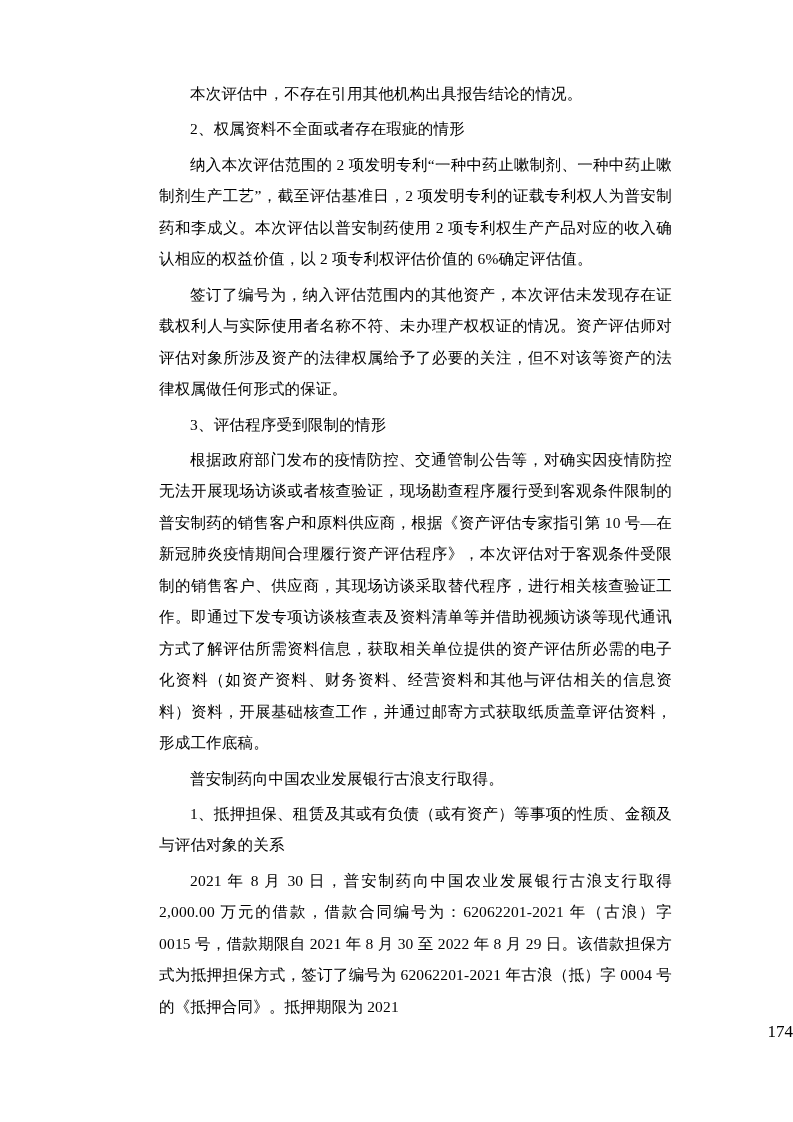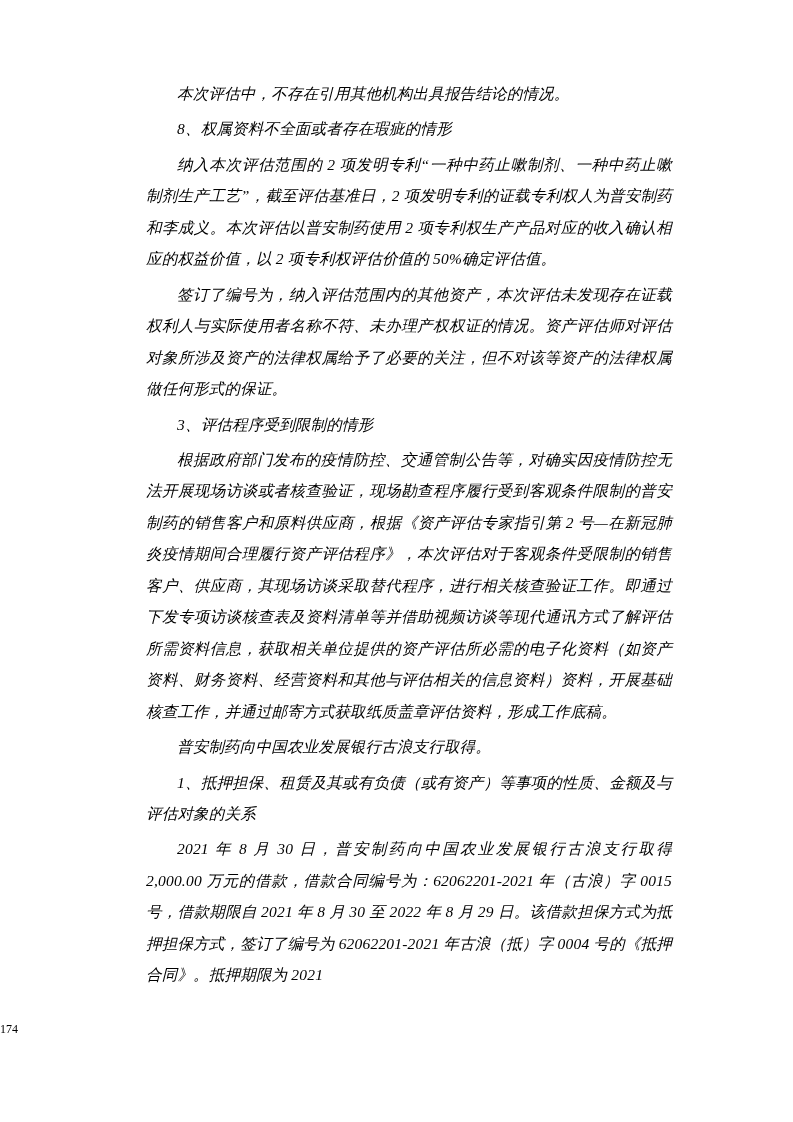--- a/index.html
+++ b/index.html
@@ -23,46 +23,45 @@
     position: absolute;
     left: 142px;
     top: 78px;
     width: 530px;
   }
   .para {
     font-size: 15.5px;
     line-height: 2.03;
     text-align: justify;
     text-justify: inter-ideograph;
-    margin: 0 0 4px 4px;
+    margin: 0 0 4px 17px;
     letter-spacing: 0.2px;
-    font-style: italic;
   }
   .indent {
     text-indent: 2em;
   }
   .page-number {
     position: absolute;
     left: 0;
     right: 0;
     top: 1022px;
-    text-align: left;
-    font-size: 12px;
+    text-align: right;
+    font-size: 17px;
     font-family: "Liberation Serif", "DejaVu Serif", serif;
   }
 </style>
 </head>
 <body>
 
 <div class="page">
   <div class="content">
     <p class="para indent">本次评估中，不存在引用其他机构出具报告结论的情况。</p>
-    <p class="para indent">8、权属资料不全面或者存在瑕疵的情形</p>
-    <p class="para indent">纳入本次评估范围的 2 项发明专利“一种中药止嗽制剂、一种中药止嗽制剂生产工艺”，截至评估基准日，2 项发明专利的证载专利权人为普安制药和李成义。本次评估以普安制药使用 2 项专利权生产产品对应的收入确认相应的权益价值，以 2 项专利权评估价值的 50%确定评估值。</p>
+    <p class="para indent">2、权属资料不全面或者存在瑕疵的情形</p>
+    <p class="para indent">纳入本次评估范围的 2 项发明专利“一种中药止嗽制剂、一种中药止嗽制剂生产工艺”，截至评估基准日，2 项发明专利的证载专利权人为普安制药和李成义。本次评估以普安制药使用 2 项专利权生产产品对应的收入确认相应的权益价值，以 2 项专利权评估价值的 6%确定评估值。</p>
     <p class="para indent">签订了编号为，纳入评估范围内的其他资产，本次评估未发现存在证载权利人与实际使用者名称不符、未办理产权权证的情况。资产评估师对评估对象所涉及资产的法律权属给予了必要的关注，但不对该等资产的法律权属做任何形式的保证。</p>
     <p class="para indent">3、评估程序受到限制的情形</p>
-    <p class="para indent">根据政府部门发布的疫情防控、交通管制公告等，对确实因疫情防控无法开展现场访谈或者核查验证，现场勘查程序履行受到客观条件限制的普安制药的销售客户和原料供应商，根据《资产评估专家指引第 2 号—在新冠肺炎疫情期间合理履行资产评估程序》，本次评估对于客观条件受限制的销售客户、供应商，其现场访谈采取替代程序，进行相关核查验证工作。即通过下发专项访谈核查表及资料清单等并借助视频访谈等现代通讯方式了解评估所需资料信息，获取相关单位提供的资产评估所必需的电子化资料（如资产资料、财务资料、经营资料和其他与评估相关的信息资料）资料，开展基础核查工作，并通过邮寄方式获取纸质盖章评估资料，形成工作底稿。</p>
+    <p class="para indent">根据政府部门发布的疫情防控、交通管制公告等，对确实因疫情防控无法开展现场访谈或者核查验证，现场勘查程序履行受到客观条件限制的普安制药的销售客户和原料供应商，根据《资产评估专家指引第 10 号—在新冠肺炎疫情期间合理履行资产评估程序》，本次评估对于客观条件受限制的销售客户、供应商，其现场访谈采取替代程序，进行相关核查验证工作。即通过下发专项访谈核查表及资料清单等并借助视频访谈等现代通讯方式了解评估所需资料信息，获取相关单位提供的资产评估所必需的电子化资料（如资产资料、财务资料、经营资料和其他与评估相关的信息资料）资料，开展基础核查工作，并通过邮寄方式获取纸质盖章评估资料，形成工作底稿。</p>
     <p class="para indent">普安制药向中国农业发展银行古浪支行取得。</p>
     <p class="para indent">1、抵押担保、租赁及其或有负债（或有资产）等事项的性质、金额及与评估对象的关系</p>
     <p class="para indent">2021 年 8 月 30 日，普安制药向中国农业发展银行古浪支行取得 2,000.00 万元的借款，借款合同编号为：62062201-2021 年（古浪）字 0015 号，借款期限自 2021 年 8 月 30 至 2022 年 8 月 29 日。该借款担保方式为抵押担保方式，签订了编号为 62062201-2021 年古浪（抵）字 0004 号的《抵押合同》。抵押期限为 2021</p>
   </div>
   <div class="page-number">174</div>
 </div>
 
 </body></html>

